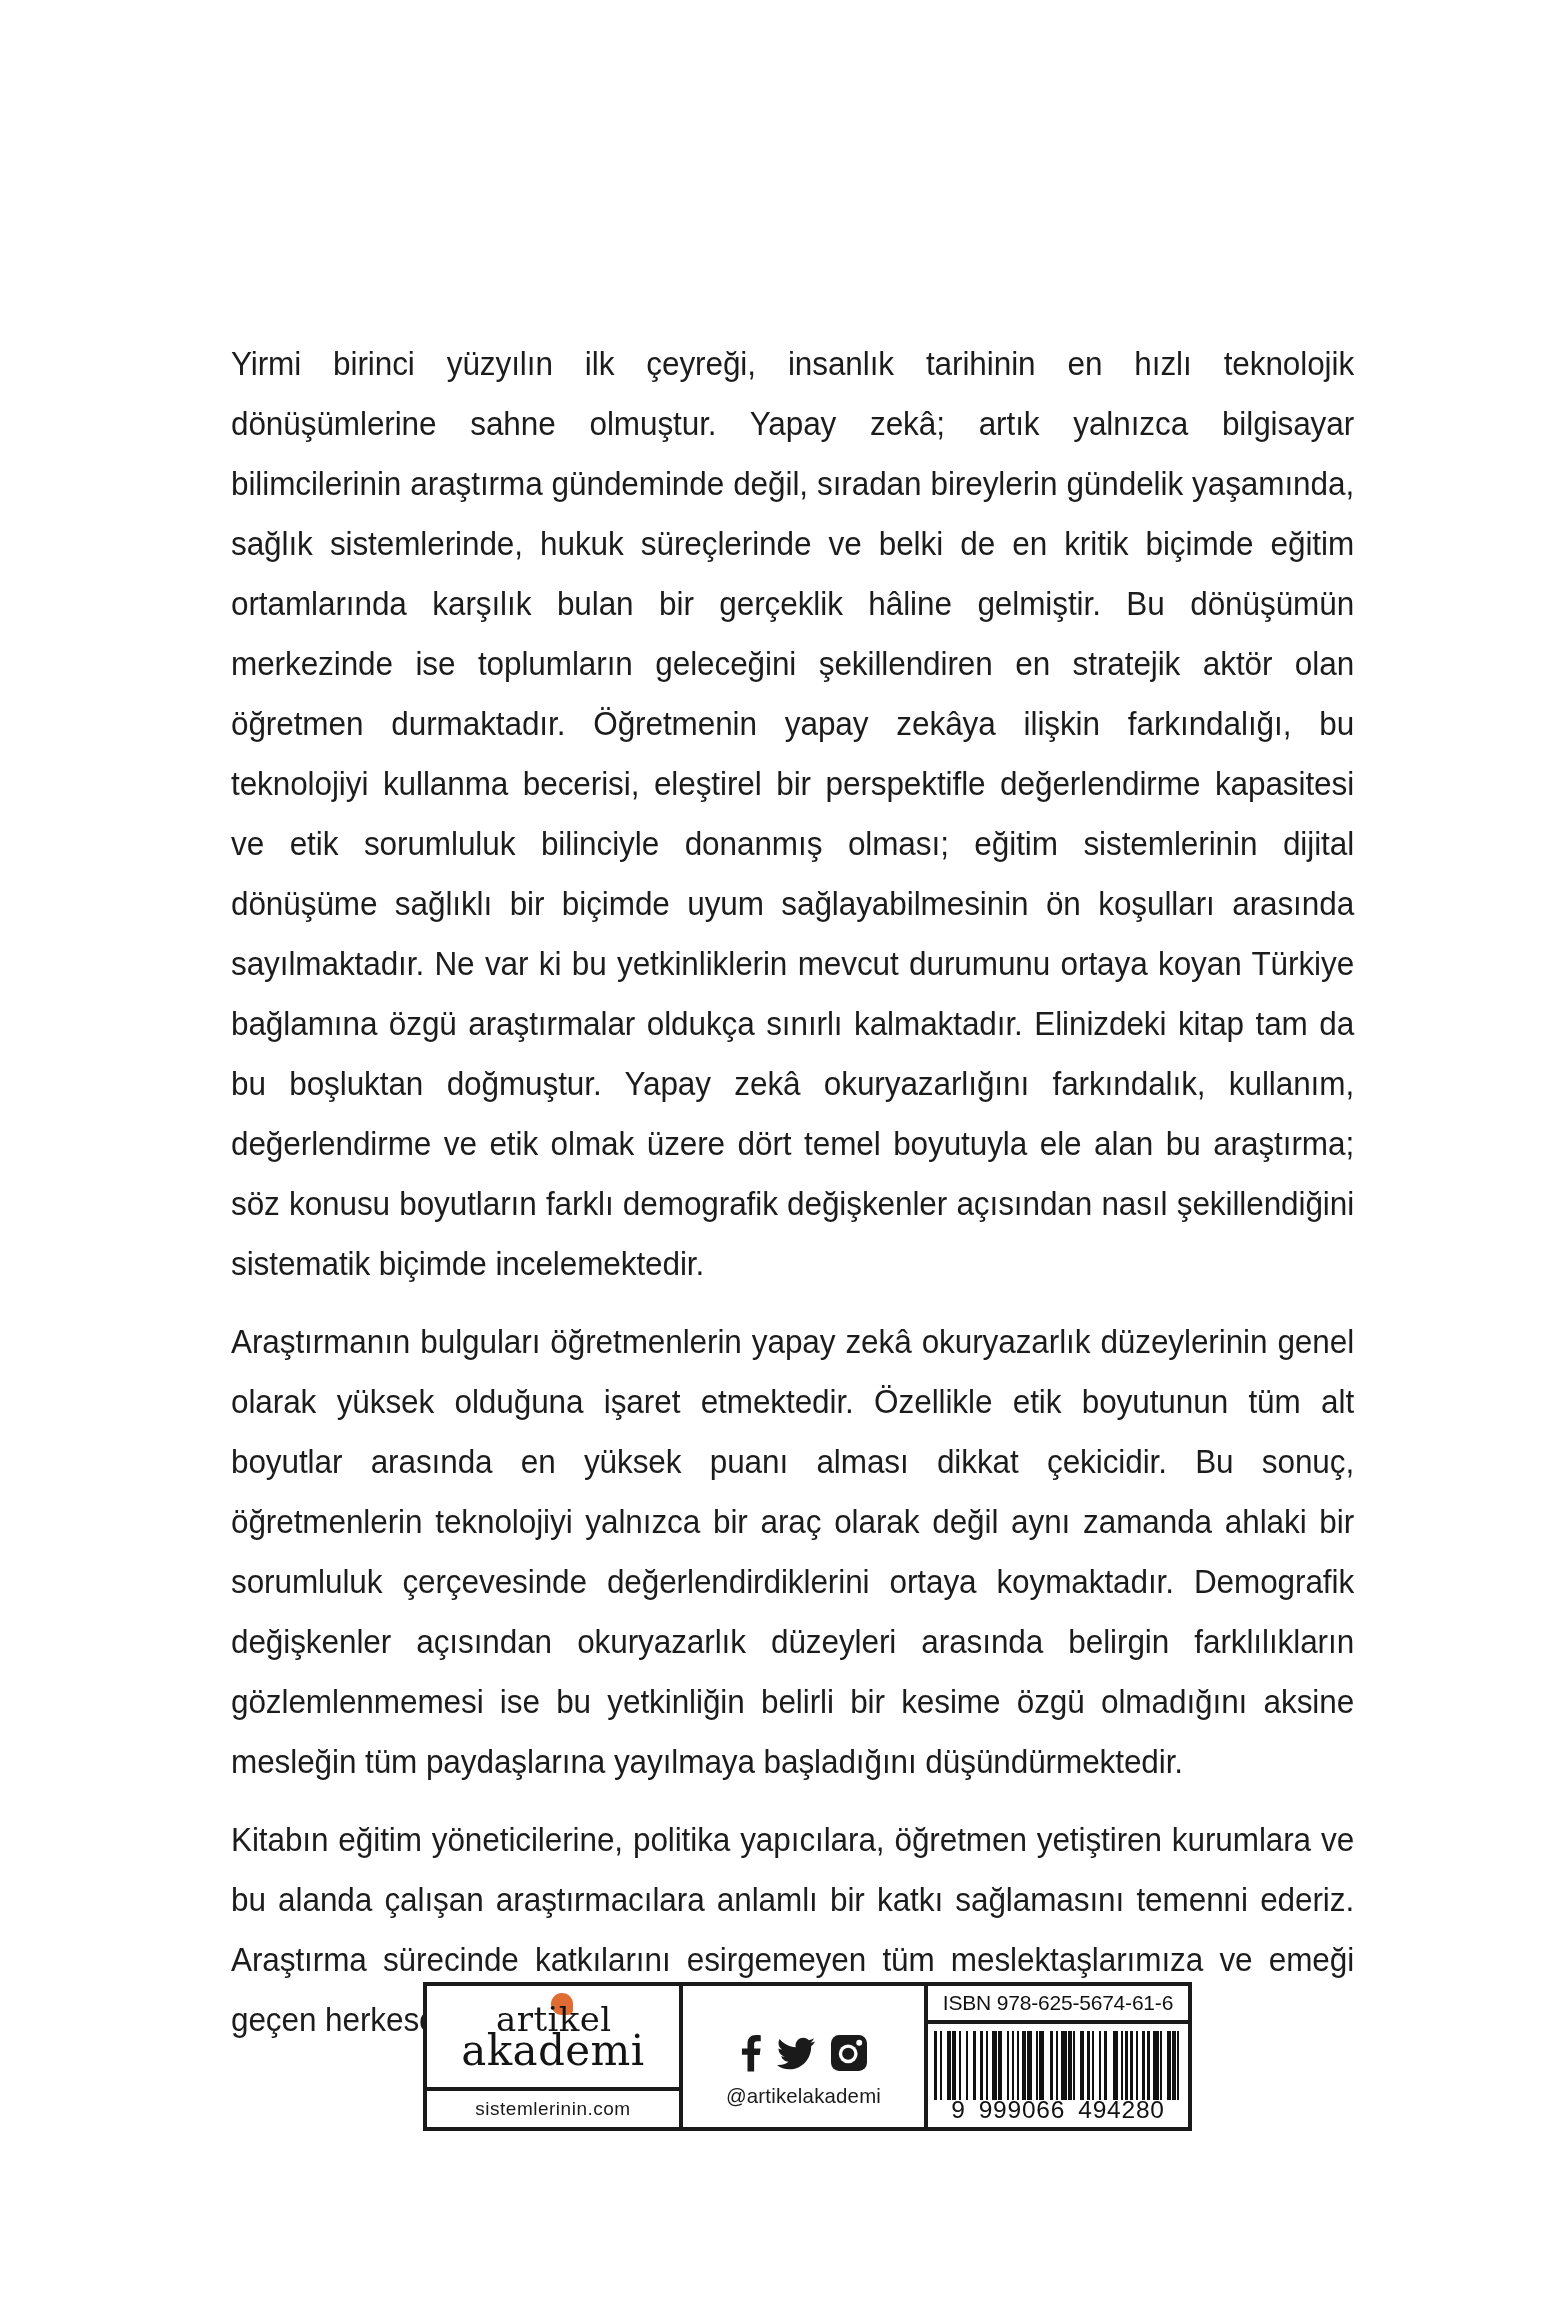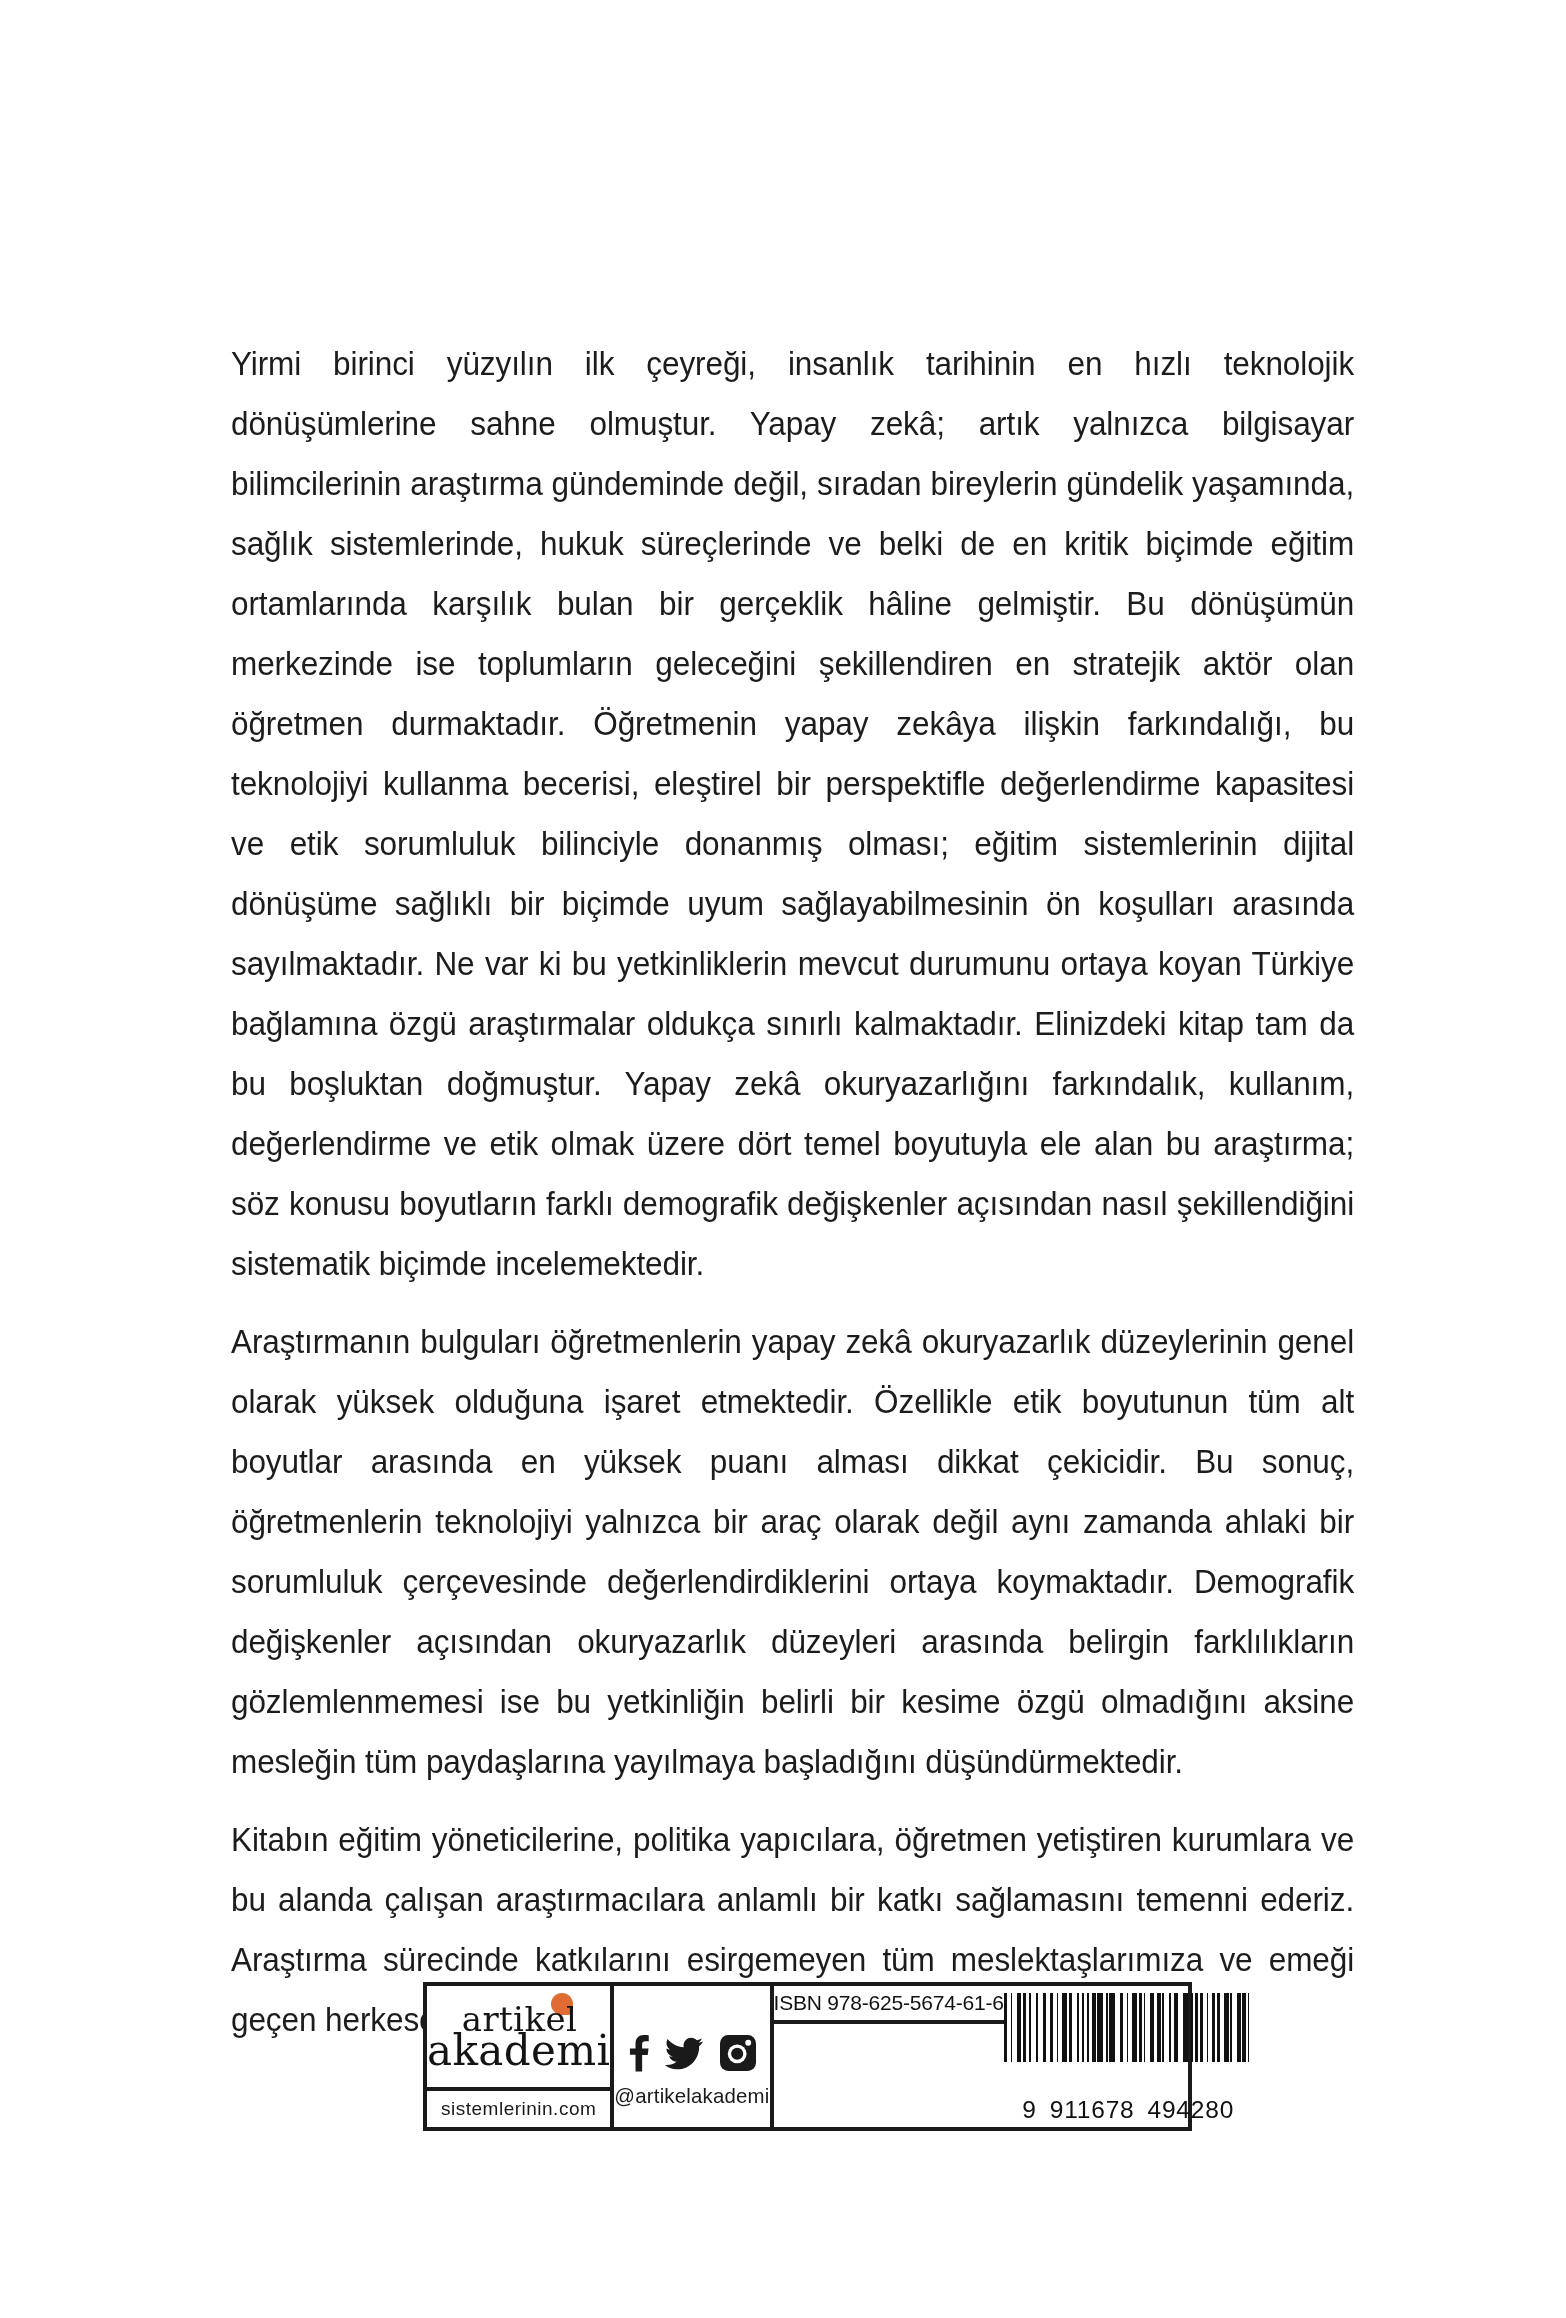--- a/index.html
+++ b/index.html
@@ -136,21 +136,21 @@
     font-family: "Liberation Sans", sans-serif;
     font-size: 20.4px;
     letter-spacing: 0.2px;
     color: #1a1a1a;
   }
 
   
   .cell-isbn {
     flex: 1 1 auto;
     display: flex;
-    flex-direction: row;
+    flex-direction: column;
     box-sizing: border-box;
     border-radius: 9px;
   }
   .isbn-line {
     height: 34px;
     border-bottom: 4.1px solid #1a1a1a;
     display: flex;
     align-items: center;
     justify-content: center;
     font-family: "Liberation Sans", sans-serif;
@@ -319,21 +319,21 @@
             <i style="width: 5.2px; background: transparent;"></i>
             <i style="width: 3.4px; background: rgb(17, 17, 17);"></i>
             <i style="width: 1.7px; background: transparent;"></i>
             <i style="width: 3.4px; background: rgb(17, 17, 17);"></i>
             <i style="width: 1.7px; background: transparent;"></i>
             <i style="width: 1.7px; background: rgb(17, 17, 17);"></i>
             <i style="width: 3.4px; background: transparent;"></i>
           </div>
         <div class="barcode-digits">
           <span>9</span>
-          <span>911678</span>
+          <span>999066</span>
           <span>494280</span>
         </div>
       </div>
     </div>
 
   </div>
 </div>
 
 
 </body></html>

